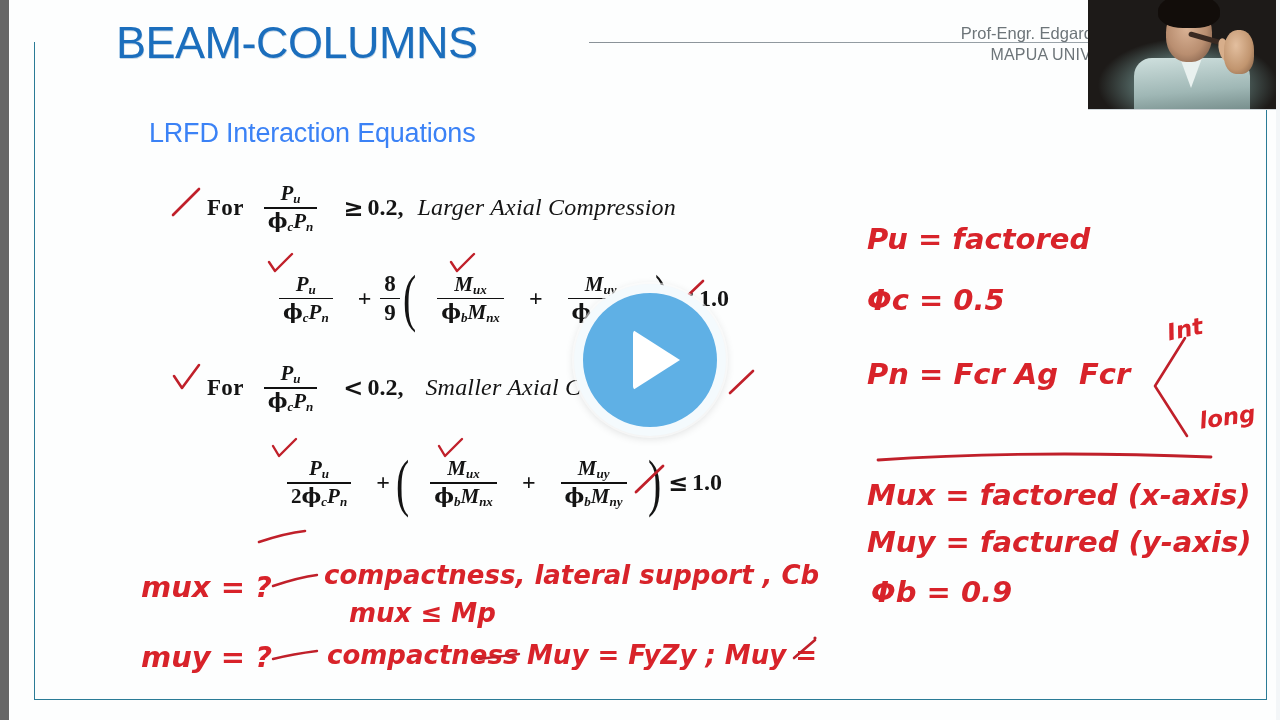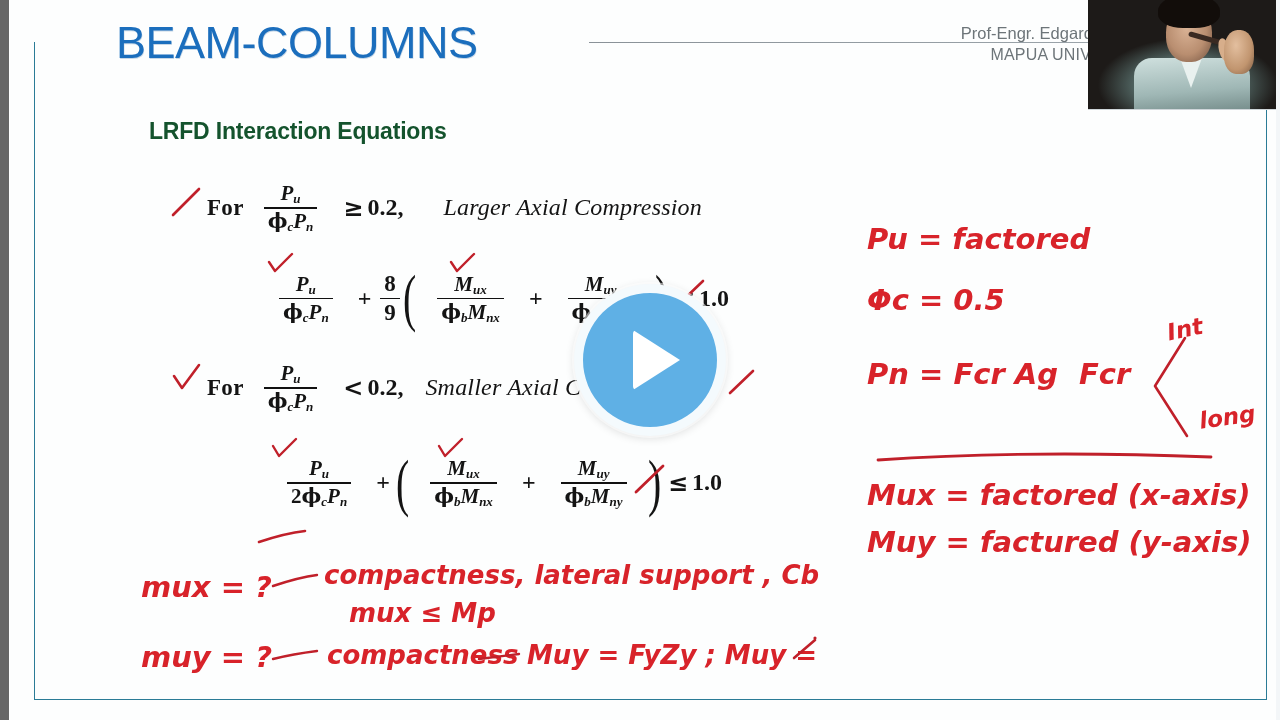--- a/index.html
+++ b/index.html
@@ -87,23 +87,23 @@
     font-size: 16.5px;
     white-space: nowrap;
   }
   .presenter .line2 { font-size: 16px; letter-spacing: 0.2px; }
 
   
   .section-heading {
     position: absolute;
     left: 140px;
     top: 118px;
-    font-size: 23px;
-    font-weight: bold;
-    color: #14532d;
+    font-size: 27px;
+    font-weight: normal;
+    color: #3b82f6;
     letter-spacing: -0.2px;
   }
 
   
   .math {
     font-family: "Liberation Serif", "DejaVu Serif", serif;
     color: #141414;
   }
   .mathrow {
     position: absolute;
@@ -326,21 +326,21 @@
 
     <div class="mathrow math" style="left:198px; top:182px;">
       <span class="forword">For</span>
       <span class="frac">
         <span class="num"><span>P</span><sub class="m">u</sub></span>
         <span class="bar"></span>
         <span class="den"><span class="phi">ϕ</span><sub class="m">c</sub><span>P</span><sub class="m">n</sub></span>
       </span>
       <span class="rel">≥</span>
       <span class="num-lit">0.2,</span>
-      <span class="italic-note" style="margin-left:40px;">Larger Axial Compression</span>
+      <span class="italic-note" style="margin-left:14px;">Larger Axial Compression</span>
     </div>
 
     <div class="mathrow math" style="left:250px; top:272px;">
       <span class="frac">
         <span class="num"><span>P</span><sub class="m">u</sub></span>
         <span class="bar"></span>
         <span class="den"><span class="phi">ϕ</span><sub class="m">c</sub><span>P</span><sub class="m">n</sub></span>
       </span>
       <span class="op">+</span>
       <span class="frac eightninths">
@@ -459,20 +459,21 @@
     <svg class="inkline" style="left:1140px; top:332px;" width="70" height="112" viewBox="0 0 70 112">
       <path d="M36 6 L6 54 L38 104" stroke="#c0202a" stroke-width="2.6" fill="none" stroke-linecap="round" stroke-linejoin="round"></path>
     </svg>
     <div class="ink ink-sm" style="left:1158px; top:316px; transform:rotate(-12deg);">Int</div>
     <div class="ink ink-sm" style="left:1190px; top:404px; transform:rotate(-8deg);">long</div>
     <svg class="inkline" style="left:866px; top:450px;" width="340" height="14" viewBox="0 0 340 14">
       <path d="M3 10 C90 4 210 2 336 7" stroke="#c0202a" stroke-width="2.8" fill="none" stroke-linecap="round"></path>
     </svg>
     <div class="ink ink-lg" style="left:858px; top:478px;">Mux = factored (x-axis)</div>
     <div class="ink ink-lg" style="left:858px; top:525px;">Muy = factured (y-axis)</div>
+    <div class="ink ink-lg" style="left:862px; top:575px;">Φb = 0.9</div>
 
     <div class="play-btn" title="Play">
       <div class="play-tri"></div>
     </div>
 
     <div class="webcam">
       <div class="wc-bg"></div>
       <div class="wc-body"></div>
       <div class="wc-collar"></div>
       <div class="wc-head"></div>

